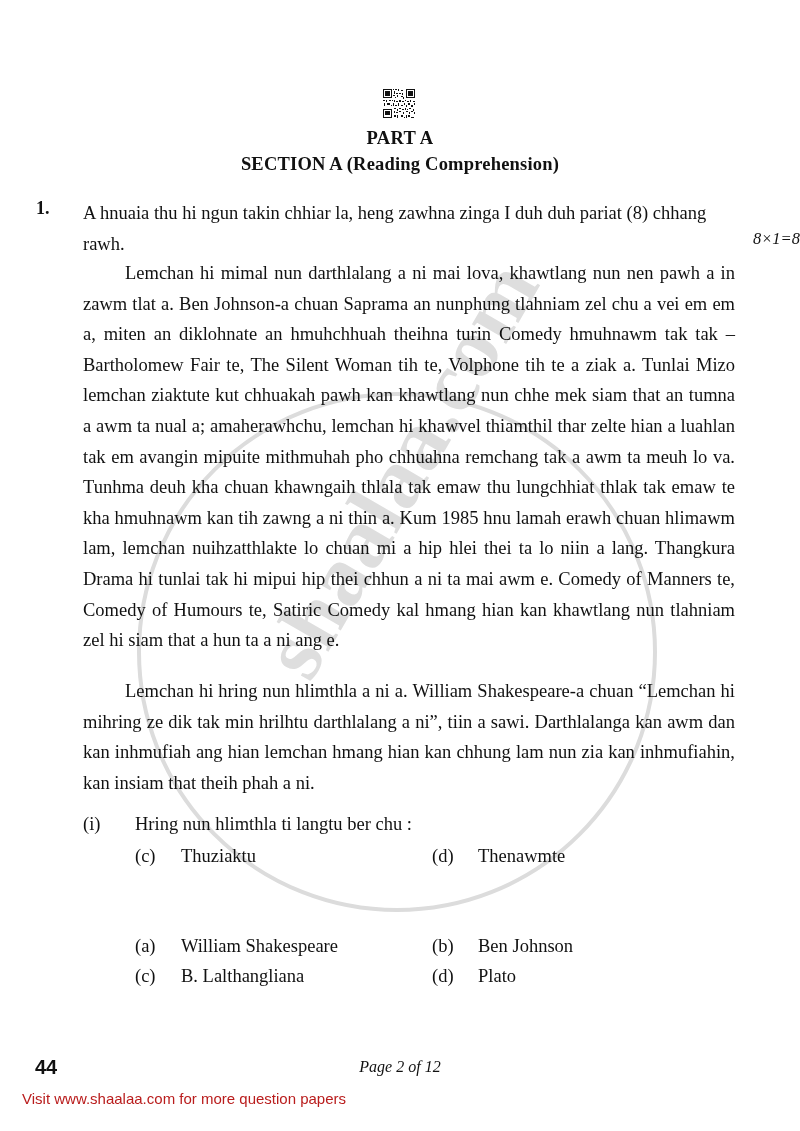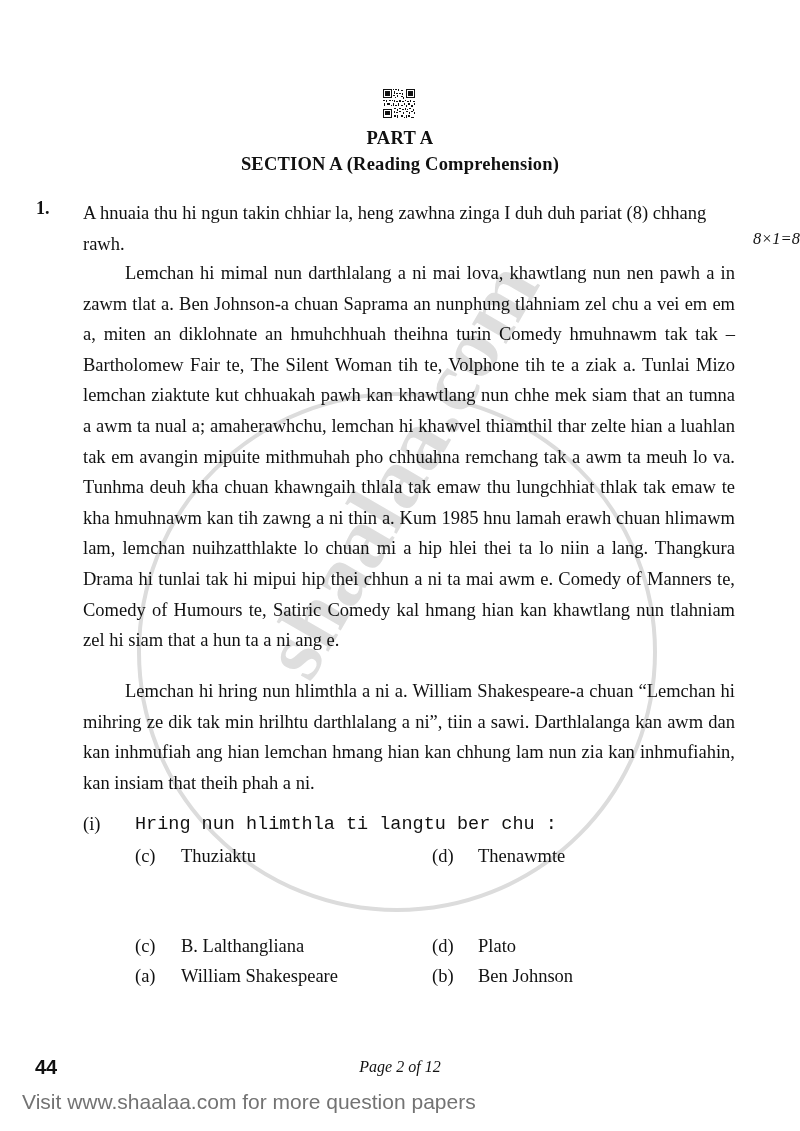--- a/index.html
+++ b/index.html
@@ -154,21 +154,20 @@
     left: 83px;
     top: 0;
     font-size: 18.5px;
   }
   .mcq-stem {
     position: absolute;
     left: 135px;
     top: 0;
     font-size: 18.5px;
     width: 600px;
-    font-family: Liberation Mono, monospace;
   }
   .mcq-options {
     position: relative;
     margin-top: 2px;
   }
   .mcq-opt-row {
     position: relative;
     height: 30px;
   }
   .opt {
@@ -205,23 +204,23 @@
     width: 800px;
     text-align: center;
     font-size: 16px;
     font-style: italic;
     font-family: "Liberation Serif", "DejaVu Serif", serif;
   }
   .footer-visit {
     position: absolute;
     left: 22px;
     top: 1090px;
-    font-size: 21px;
+    font-size: 15px;
     font-family: "Liberation Sans", "DejaVu Sans", sans-serif;
-    color: #737373;
+    color: #b91c1c;
   }
 </style>
 </head>
 <body>
 
 <div id="watermark-layer">
   <div id="watermark-circle"></div>
   <div id="watermark-text">shaalaa.com</div>
 </div>
 
@@ -339,32 +338,32 @@
           <span class="opt-key">(d)</span><span>Thenawmte</span>
         </span>
       </div>
     </div>
   </div>
 
   <div class="mcq" id="mcq-ii">
     <div class="mcq-options">
       <div class="mcq-opt-row">
         <span class="opt opt-left">
-          <span class="opt-key">(c)</span><span>B. Lalthangliana</span>
+          <span class="opt-key">(a)</span><span>William Shakespeare</span>
         </span>
         <span class="opt opt-right">
-          <span class="opt-key">(d)</span><span>Plato</span>
+          <span class="opt-key">(b)</span><span>Ben Johnson</span>
         </span>
       </div>
       <div class="mcq-opt-row">
         <span class="opt opt-left">
-          <span class="opt-key">(a)</span><span>William Shakespeare</span>
+          <span class="opt-key">(c)</span><span>B. Lalthangliana</span>
         </span>
         <span class="opt opt-right">
-          <span class="opt-key">(b)</span><span>Ben Johnson</span>
+          <span class="opt-key">(d)</span><span>Plato</span>
         </span>
       </div>
     </div>
   </div>
 
   <div class="footer-line">
     <span class="footer-pagenum">44</span>
     <span class="footer-pageof">Page 2 of 12</span>
   </div>
   <div class="footer-visit">Visit www.shaalaa.com for more question papers</div>

